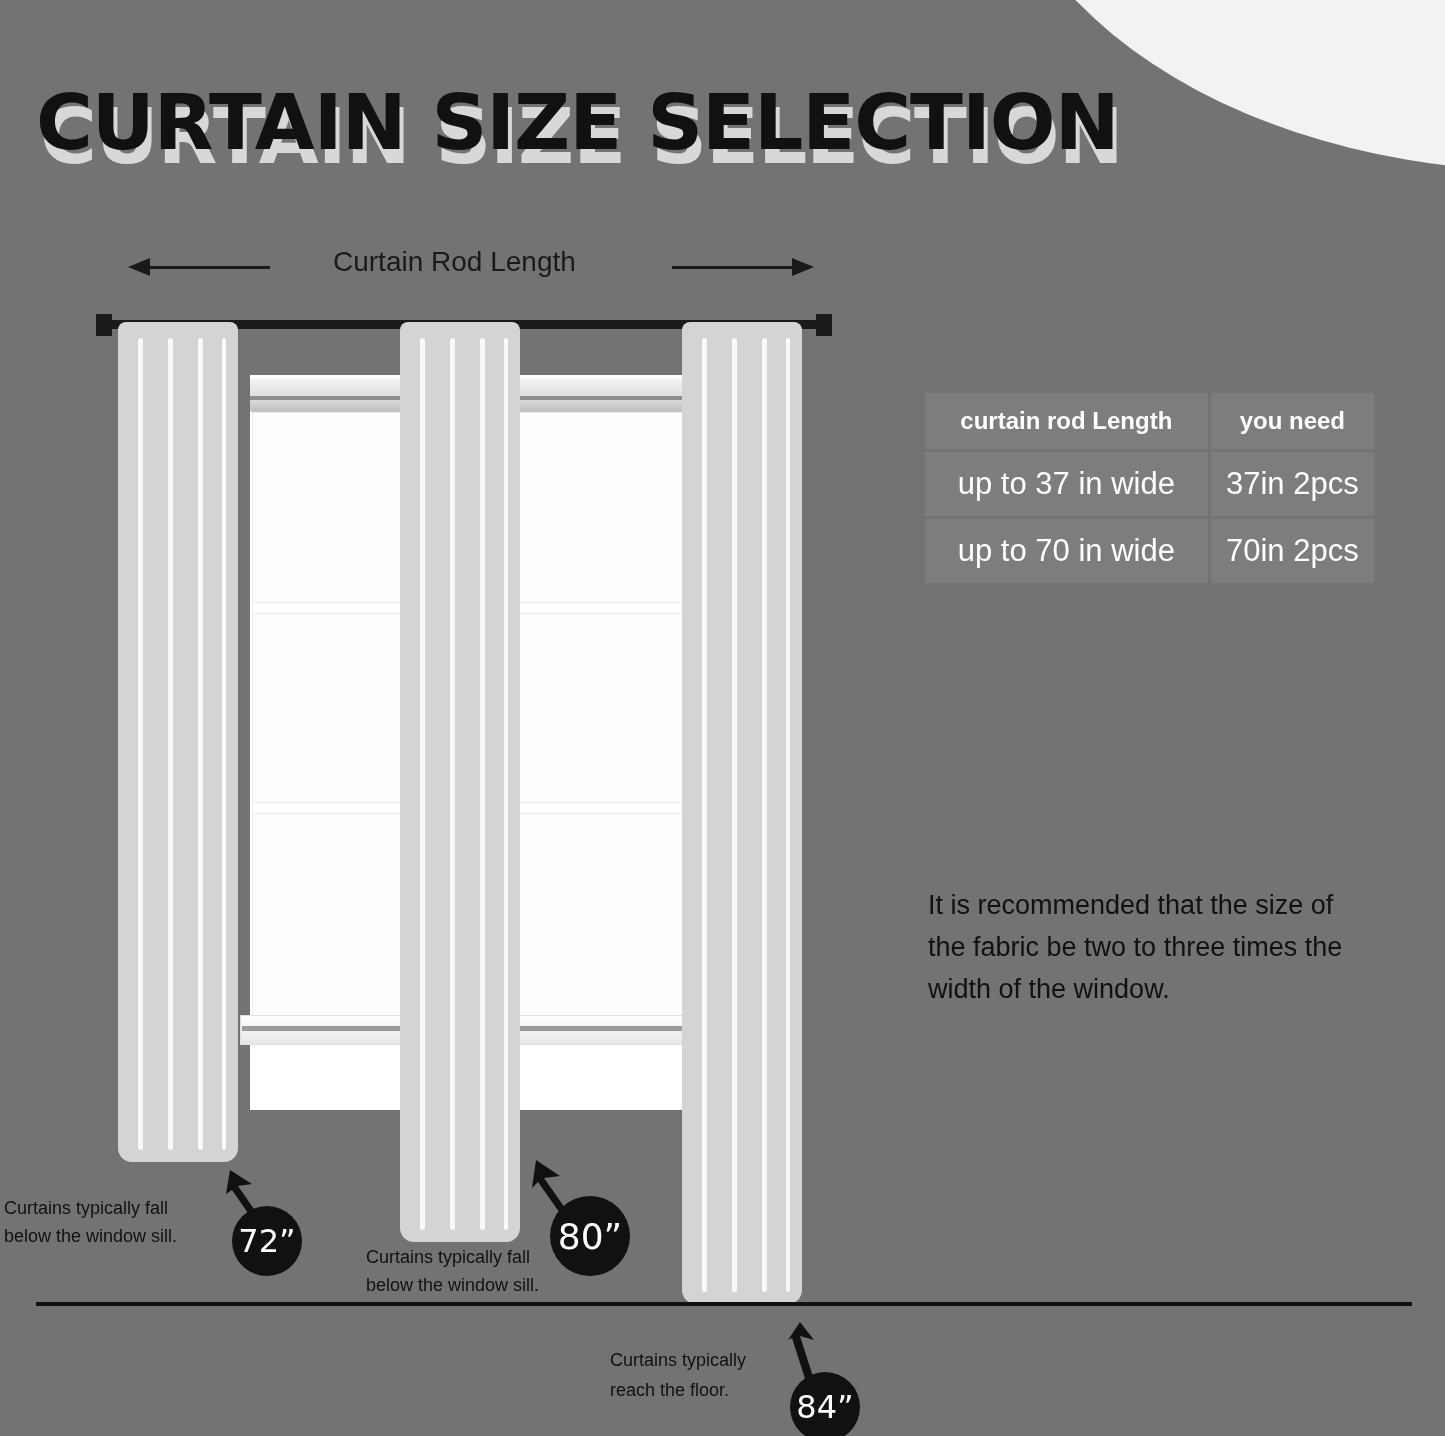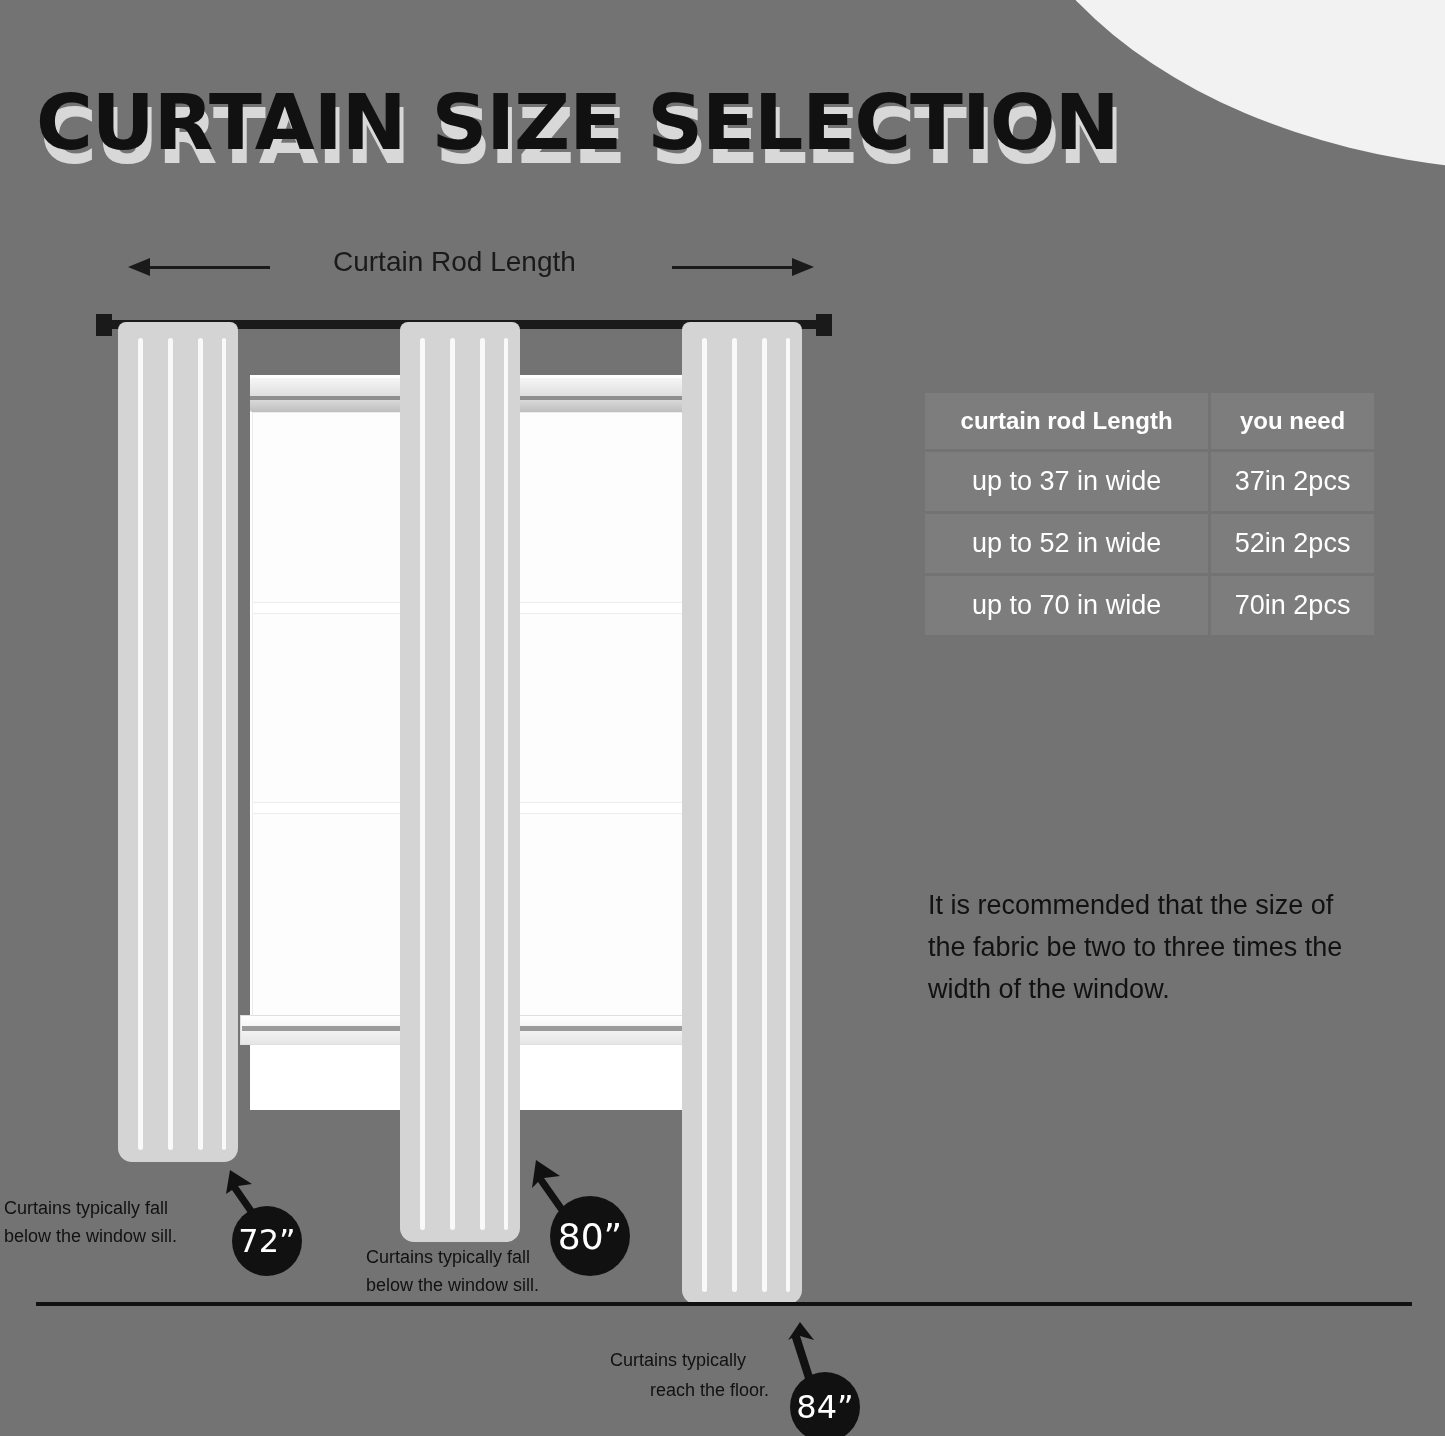--- a/index.html
+++ b/index.html
@@ -199,21 +199,21 @@
     width: 455px;
     border-collapse: separate;
     border-spacing: 3px;
     font-family: "Liberation Sans", sans-serif;
   }
   .table td, .table th {
     background: #7d7d7d;
     color: #ffffff;
     text-align: center;
     padding: 14px 6px;
-    font-size: 27px;
+    font-size: 31px;
     font-weight: normal;
   }
   .table th {
     font-weight: bold;
     font-size: 24px;
   }
   .table .col-left { width: 290px; }
   .table .col-right { width: 160px; margin-top: 25px; }
 
   
@@ -326,24 +326,20 @@
         <th class="col-left">curtain rod Length</th>
         <th class="col-right">you need</th>
       </tr>
     </thead>
     <tbody>
       <tr>
         <td>up to 37 in wide</td>
         <td>37in 2pcs</td>
       </tr>
       <tr>
-        <td>up to 52 in wide</td>
-        <td>52in 2pcs</td>
-      </tr>
-      <tr>
         <td>up to 70 in wide</td>
         <td>70in 2pcs</td>
       </tr>
     </tbody>
   </table>
 
   <div class="recommend">It is recommended that the size of the fabric be two to three times the width of the window.</div>
 
   <div class="floor-line"></div>
 
@@ -355,19 +351,19 @@
   <div class="badge" style="left:232px; top:1206px; width:70px; height:70px; font-size:32px;">72”</div>
 
   <div class="note" style="left:366px; top:1245px; width:230px;">Curtains typically fall</div>
   <div class="note" style="left:366px; top:1273px; width:240px;">below the window sill.</div>
   <svg class="callout-arrow" style="left:522px; top:1158px;" width="70" height="80" viewBox="0 0 70 80">
     <path d="M60 74 L22 20 L38 18 L14 2 L10 30 L16 24 L54 78 Z" fill="#111111"></path>
   </svg>
   <div class="badge" style="left:550px; top:1196px; width:80px; height:80px; font-size:36px;">80”</div>
 
   <div class="note" style="left:610px; top:1348px; width:215px;">Curtains typically</div>
-  <div class="note" style="left:610px; top:1378px; width:215px;margin-left:40px;">reach the floor.</div>
+  <div class="note" style="left:610px; top:1378px; width:215px;">reach the floor.</div>
   <svg class="callout-arrow" style="left:786px; top:1320px;" width="50" height="70" viewBox="0 0 50 70">
     <path d="M30 66 L14 16 L28 20 L14 2 L2 20 L6 18 L22 68 Z" fill="#111111"></path>
   </svg>
   <div class="badge" style="left:790px; top:1372px; width:70px; height:70px; font-size:32px;">84”</div>
 
 </div>
 
 </body></html>

